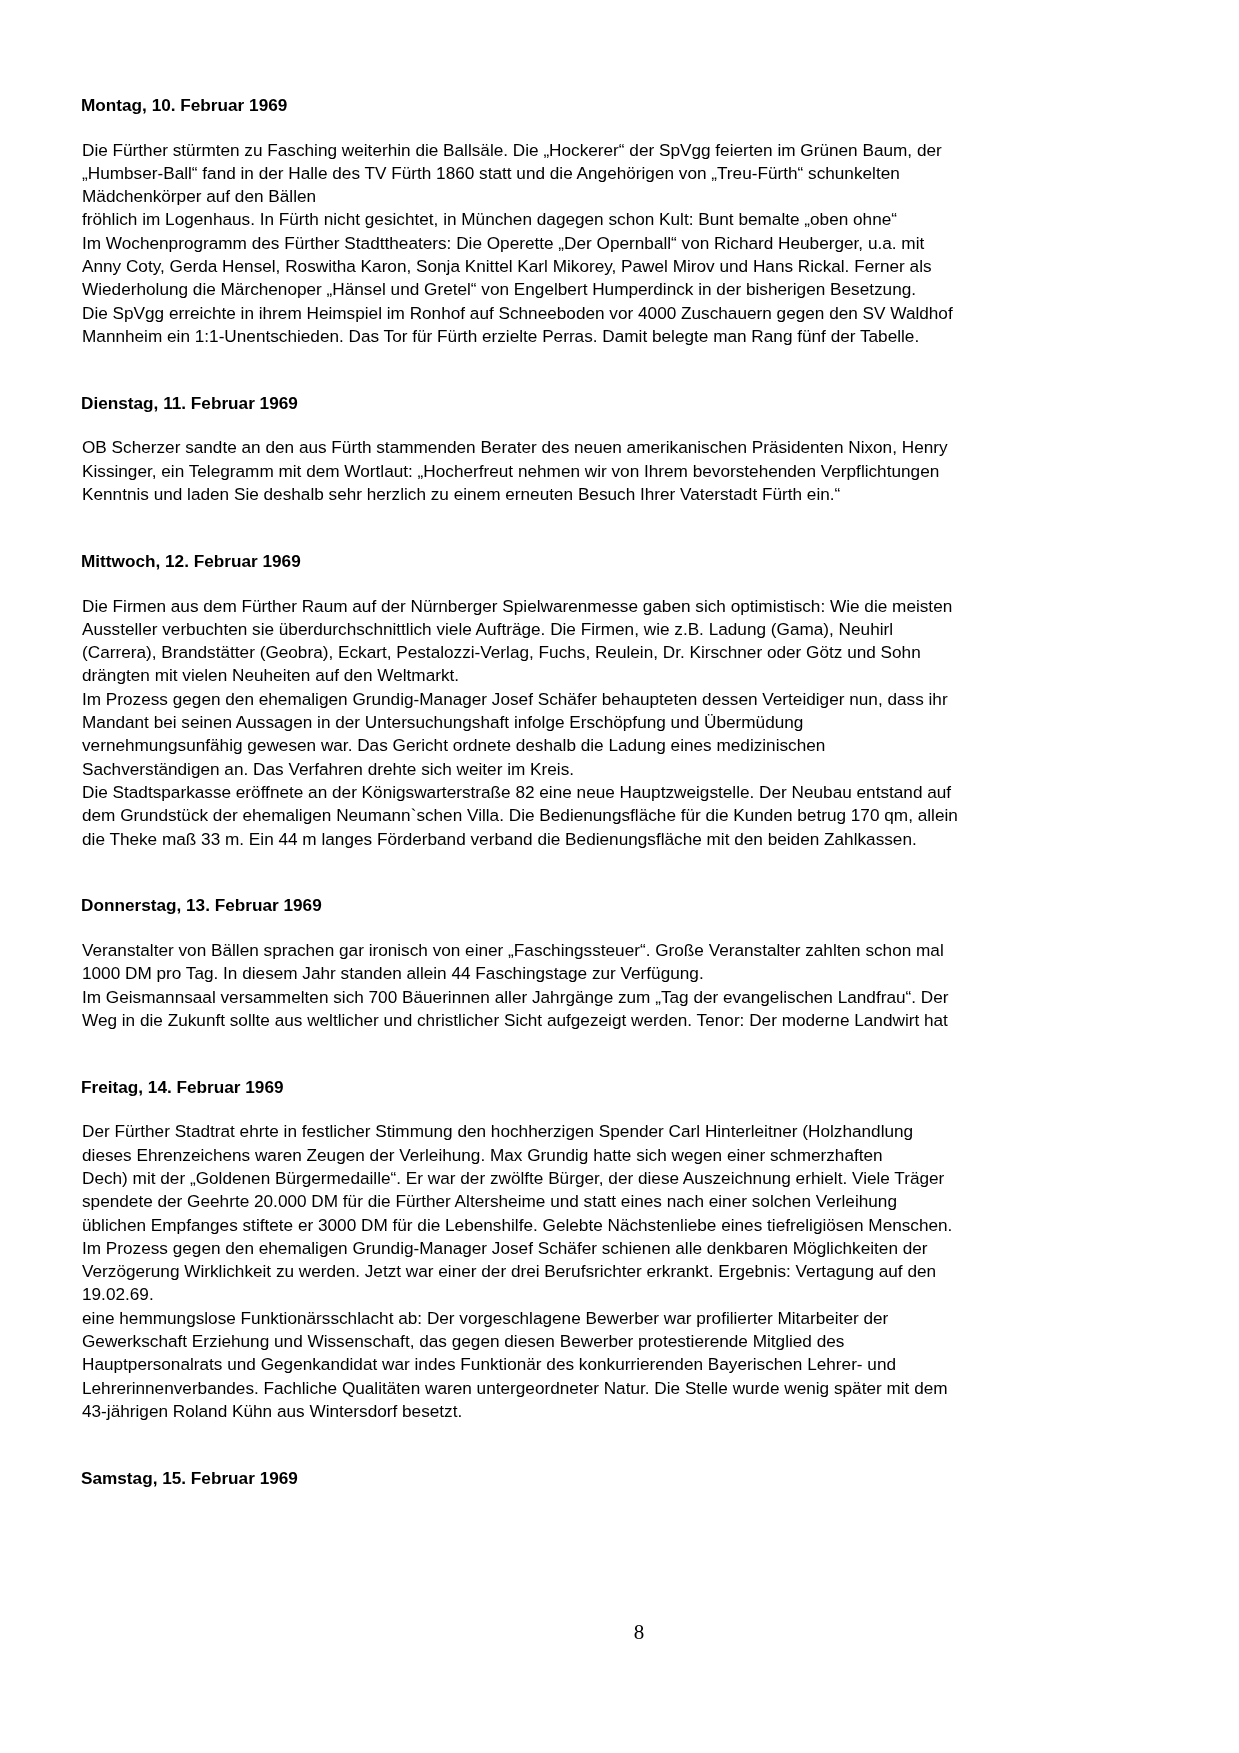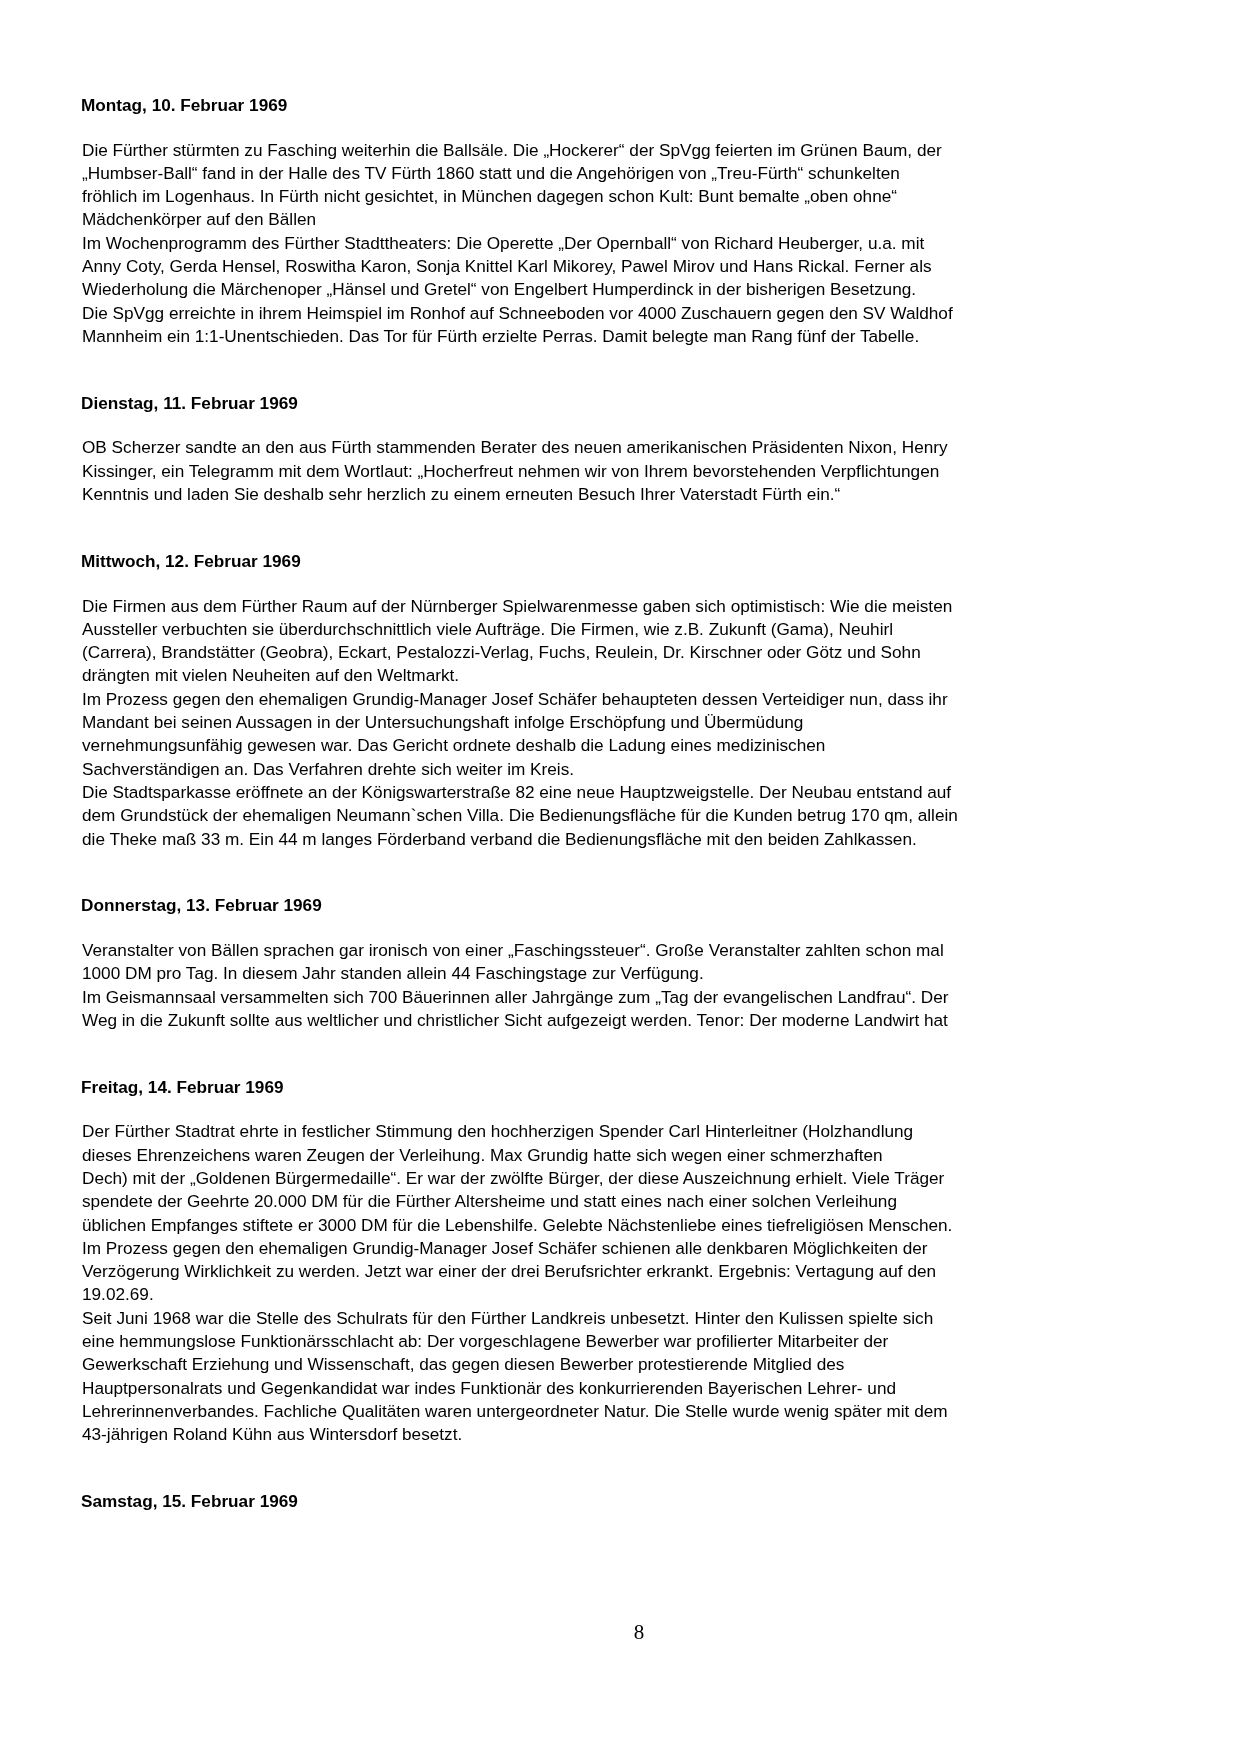--- a/index.html
+++ b/index.html
@@ -51,38 +51,38 @@
 </style>
 </head>
 <body>
 
 <div class="page">
   <div class="content">
       <div class="section">
         <div class="heading">Montag, 10. Februar 1969</div>
         <div class="line">Die Fürther stürmten zu Fasching weiterhin die Ballsäle. Die „Hockerer“ der SpVgg feierten im Grünen Baum, der</div>
         <div class="line">„Humbser-Ball“ fand in der Halle des TV Fürth 1860 statt und die Angehörigen von „Treu-Fürth“ schunkelten</div>
+        <div class="line">Mädchenkörper auf den Bällen</div>
         <div class="line">fröhlich im Logenhaus. In Fürth nicht gesichtet, in München dagegen schon Kult: Bunt bemalte „oben ohne“</div>
-        <div class="line">Mädchenkörper auf den Bällen</div>
         <div class="line">Im Wochenprogramm des Fürther Stadttheaters: Die Operette „Der Opernball“ von Richard Heuberger, u.a. mit</div>
         <div class="line">Anny Coty, Gerda Hensel, Roswitha Karon, Sonja Knittel Karl Mikorey, Pawel Mirov und Hans Rickal. Ferner als</div>
         <div class="line">Wiederholung die Märchenoper „Hänsel und Gretel“ von Engelbert Humperdinck in der bisherigen Besetzung.</div>
         <div class="line">Die SpVgg erreichte in ihrem Heimspiel im Ronhof auf Schneeboden vor 4000 Zuschauern gegen den SV Waldhof</div>
         <div class="line">Mannheim ein 1:1-Unentschieden. Das Tor für Fürth erzielte Perras. Damit belegte man Rang fünf der Tabelle.</div>
       </div>
       <div class="section">
         <div class="heading">Dienstag, 11. Februar 1969</div>
         <div class="line">OB Scherzer sandte an den aus Fürth stammenden Berater des neuen amerikanischen Präsidenten Nixon, Henry</div>
         <div class="line">Kissinger, ein Telegramm mit dem Wortlaut: „Hocherfreut nehmen wir von Ihrem bevorstehenden Verpflichtungen</div>
         <div class="line">Kenntnis und laden Sie deshalb sehr herzlich zu einem erneuten Besuch Ihrer Vaterstadt Fürth ein.“</div>
       </div>
       <div class="section">
         <div class="heading">Mittwoch, 12. Februar 1969</div>
         <div class="line">Die Firmen aus dem Fürther Raum auf der Nürnberger Spielwarenmesse gaben sich optimistisch: Wie die meisten</div>
-        <div class="line">Aussteller verbuchten sie überdurchschnittlich viele Aufträge. Die Firmen, wie z.B. Zukunft (Gama), Neuhirl</div>
+        <div class="line">Aussteller verbuchten sie überdurchschnittlich viele Aufträge. Die Firmen, wie z.B. Ladung (Gama), Neuhirl</div>
         <div class="line">(Carrera), Brandstätter (Geobra), Eckart, Pestalozzi-Verlag, Fuchs, Reulein, Dr. Kirschner oder Götz und Sohn</div>
         <div class="line">drängten mit vielen Neuheiten auf den Weltmarkt.</div>
         <div class="line">Im Prozess gegen den ehemaligen Grundig-Manager Josef Schäfer behaupteten dessen Verteidiger nun, dass ihr</div>
         <div class="line">Mandant bei seinen Aussagen in der Untersuchungshaft infolge Erschöpfung und Übermüdung</div>
         <div class="line">vernehmungsunfähig gewesen war. Das Gericht ordnete deshalb die Ladung eines medizinischen</div>
         <div class="line">Sachverständigen an. Das Verfahren drehte sich weiter im Kreis.</div>
         <div class="line">Die Stadtsparkasse eröffnete an der Königswarterstraße 82 eine neue Hauptzweigstelle. Der Neubau entstand auf</div>
         <div class="line">dem Grundstück der ehemaligen Neumann`schen Villa. Die Bedienungsfläche für die Kunden betrug 170 qm, allein</div>
         <div class="line">die Theke maß 33 m. Ein 44 m langes Förderband verband die Bedienungsfläche mit den beiden Zahlkassen.</div>
       </div>
@@ -96,21 +96,20 @@
       <div class="section">
         <div class="heading">Freitag, 14. Februar 1969</div>
         <div class="line">Der Fürther Stadtrat ehrte in festlicher Stimmung den hochherzigen Spender Carl Hinterleitner (Holzhandlung</div>
         <div class="line">dieses Ehrenzeichens waren Zeugen der Verleihung. Max Grundig hatte sich wegen einer schmerzhaften</div>
         <div class="line">Dech) mit der „Goldenen Bürgermedaille“. Er war der zwölfte Bürger, der diese Auszeichnung erhielt. Viele Träger</div>
         <div class="line">spendete der Geehrte 20.000 DM für die Fürther Altersheime und statt eines nach einer solchen Verleihung</div>
         <div class="line">üblichen Empfanges stiftete er 3000 DM für die Lebenshilfe. Gelebte Nächstenliebe eines tiefreligiösen Menschen.</div>
         <div class="line">Im Prozess gegen den ehemaligen Grundig-Manager Josef Schäfer schienen alle denkbaren Möglichkeiten der</div>
         <div class="line">Verzögerung Wirklichkeit zu werden. Jetzt war einer der drei Berufsrichter erkrankt. Ergebnis: Vertagung auf den</div>
         <div class="line">19.02.69.</div>
-        <div class="line">Seit Juni 1968 war die Stelle des Schulrats für den Fürther Landkreis unbesetzt. Hinter den Kulissen spielte sich</div>
         <div class="line">eine hemmungslose Funktionärsschlacht ab: Der vorgeschlagene Bewerber war profilierter Mitarbeiter der</div>
         <div class="line">Gewerkschaft Erziehung und Wissenschaft, das gegen diesen Bewerber protestierende Mitglied des</div>
         <div class="line">Hauptpersonalrats und Gegenkandidat war indes Funktionär des konkurrierenden Bayerischen Lehrer- und</div>
         <div class="line">Lehrerinnenverbandes. Fachliche Qualitäten waren untergeordneter Natur. Die Stelle wurde wenig später mit dem</div>
         <div class="line">43-jährigen Roland Kühn aus Wintersdorf besetzt.</div>
       </div>
       <div class="section">
         <div class="heading">Samstag, 15. Februar 1969</div>
       </div>
     </div>

